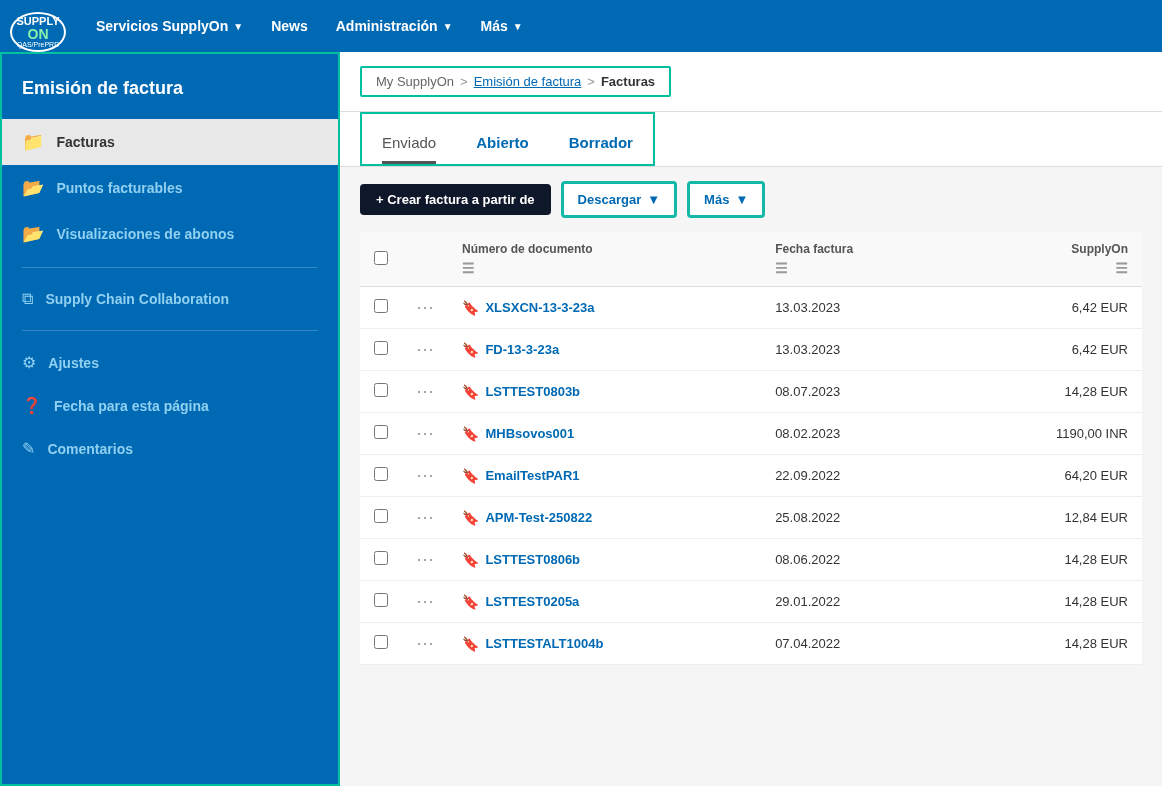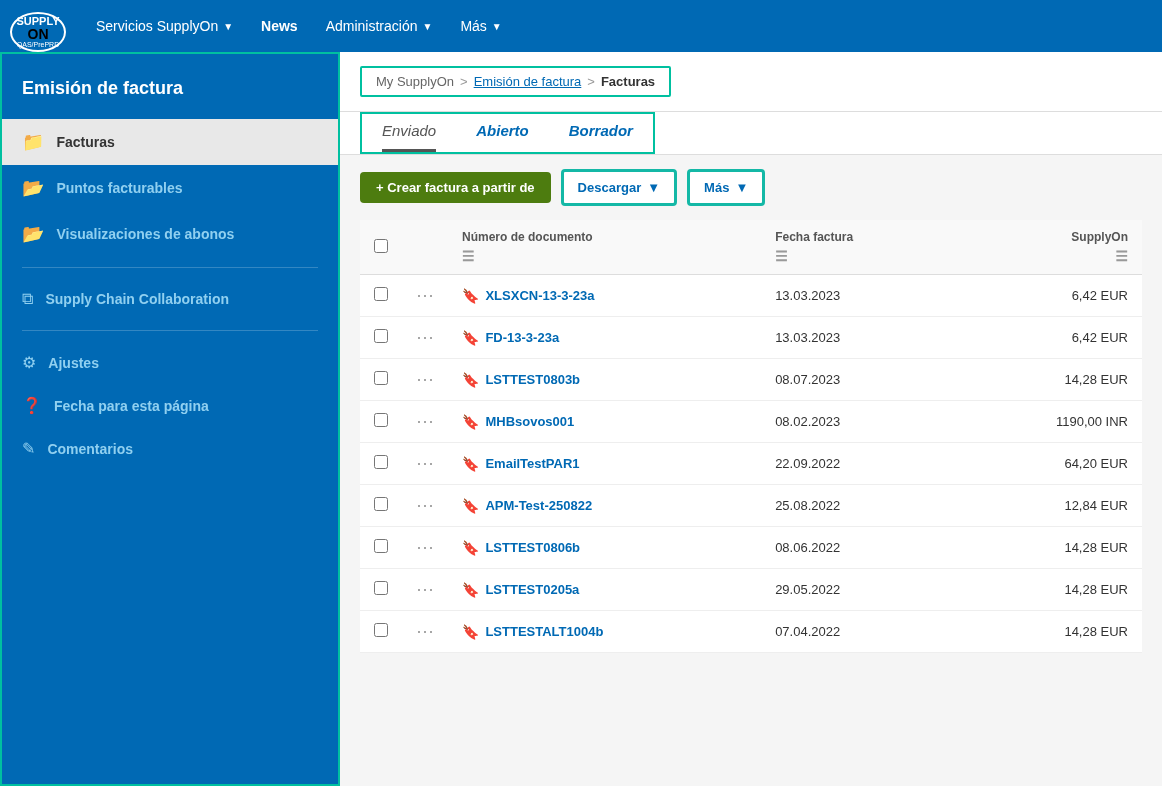--- a/index.html
+++ b/index.html
@@ -30,37 +30,37 @@
     }
     .logo-supply {
       font-size: 11px;
       font-weight: bold;
       color: white;
       line-height: 1;
     }
     .logo-on {
       font-size: 14px;
       font-weight: bold;
-      color: #000000;
+      color: #86efac;
       line-height: 1;
     }
     .logo-sub {
       font-size: 7px;
       color: white;
       line-height: 1;
     }
     .nav-item {
       color: white;
       font-size: 14px;
       padding: 0 14px;
       cursor: pointer;
       display: flex;
       align-items: center;
       height: 100%;
-      font-weight: 400;
+      font-weight: 700;
     }
     .nav-item .arrow { font-size: 10px; margin-left: 5px; }
     .nav-item.news { font-weight: 600; }
 
     
     .layout {
       display: flex;
       height: calc(786px - 52px);
     }
 
@@ -138,24 +138,23 @@
     
     .tabs-bar {
       background: white;
       padding: 0 20px;
       border-bottom: 1px solid #ddd;
     }
     .tabs-box {
       display: inline-flex;
       align-items: center;
       border: 2px solid #00c0a0;
-      padding: 8px 20px 0 20px;
+      padding: 20px 20px 0 20px;
       gap: 40px;
       background: white;
-      font-style: italic;
     }
     .tab {
       font-size: 15px;
       padding-bottom: 10px;
       cursor: pointer;
       color: #0069b4;
       font-weight: 600;
       border-bottom: 3px solid transparent;
     }
     .tab.active {
@@ -166,21 +165,21 @@
 
     
     .toolbar {
       padding: 14px 20px;
       display: flex;
       gap: 10px;
       align-items: center;
       background: #f5f5f5;
     }
     .btn-primary {
-      background: #4d7c0f;
+      background: #0f172a;
       color: white;
       border: none;
       padding: 8px 16px;
       border-radius: 4px;
       cursor: pointer;
       font-size: 13px;
       font-weight: 600;
       display: flex;
       align-items: center;
       gap: 6px;
@@ -476,21 +475,21 @@
     <td class="checkbox-cell">
       <input type="checkbox" style="">
     </td>
     <td class="dots-cell">···</td>
     <td>
       <a class="doc-link">
         <span class="bookmark-icon">🔖</span>
         <span>LSTTEST0205a</span>
       </a>
     </td>
-    <td>29.05.2022</td>
+    <td>29.01.2022</td>
     <td class="amount">14,28 EUR</td>
   </tr>
             <tr>
     <td class="checkbox-cell">
       <input type="checkbox" style="">
     </td>
     <td class="dots-cell">···</td>
     <td>
       <a class="doc-link">
         <span class="bookmark-icon">🔖</span>

